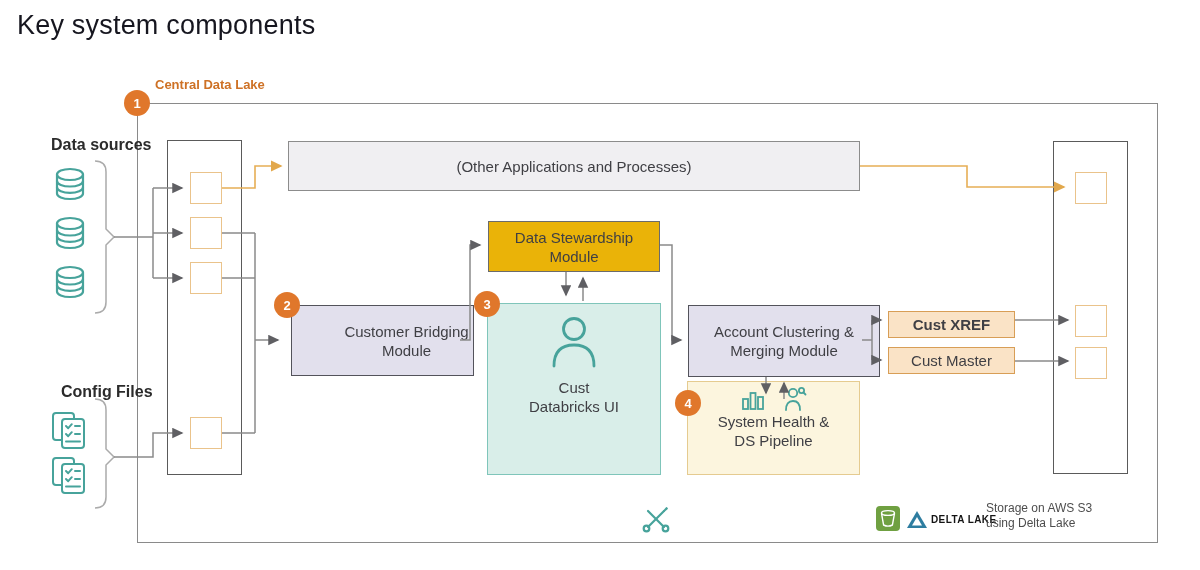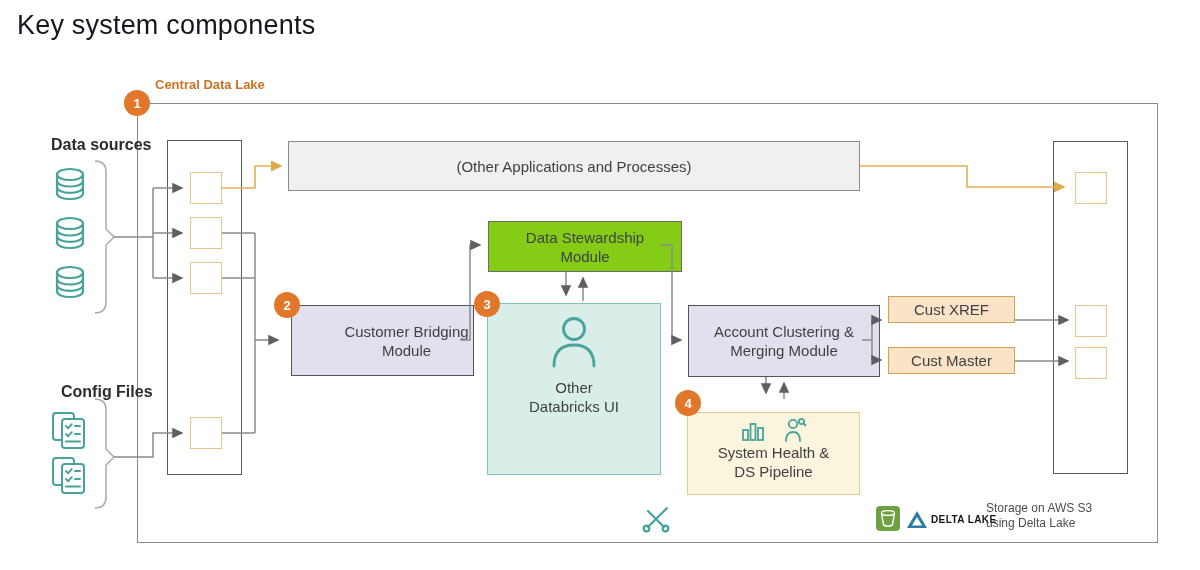--- a/index.html
+++ b/index.html
@@ -8,29 +8,29 @@
   .abs{position:absolute;box-sizing:border-box;}
   .page-title{left:17px;top:10px;font-size:27px;font-weight:normal;color:#16161F;letter-spacing:.2px;}
   .cdl-label{left:155px;top:77px;font-size:13px;font-weight:bold;color:#CE7125;}
   .side-label{font-size:16px;font-weight:bold;color:#2B2B2B;margin-left:37px;}
   .outer{left:137px;top:103px;width:1021px;height:440px;border:1.5px solid #8A8A8A;}
   .tallbox{border:1.6px solid #5A5A5A;background:#fff;}
   .slot{width:32px;height:32px;border:1.5px solid #EAC38B;background:#fff;}
   .box{display:flex;flex-direction:column;align-items:center;justify-content:center;
        text-align:center;font-size:15px;color:#3F3F44;line-height:19px;}
   .other-apps{left:288px;top:141px;width:572px;height:50px;background:#F0EFF2;border:1.4px solid #8C8C8C;}
-  .ds-module{left:488px;top:221px;width:194px;height:51px;background:#84cc16;border:1.4px solid #6B6B6B;align-items:center;}
+  .ds-module{left:488px;top:221px;width:172px;height:51px;background:#eab308;border:1.4px solid #6B6B6B;align-items:center;}
   .cb-module{left:291px;top:305px;width:183px;height:71px;background:#E2E0ED;border:1.5px solid #53535B;padding-left:48px;}
   .ds-ui{left:487px;top:303px;width:174px;height:172px;background:#D9EEE9;border:1.5px solid #7FC5BA;
          justify-content:flex-start;padding-top:12px;}
   .acm-module{left:688px;top:305px;width:192px;height:72px;background:#E2E0ED;border:1.5px solid #53535B;}
-  .dash{left:687px;top:412px;width:173px;height:83px;background:#FCF5DE;border:1.5px solid #E5CB90;
+  .dash{left:687px;top:381px;width:173px;height:94px;background:#FCF5DE;border:1.5px solid #E5CB90;
         justify-content:flex-start;padding-top:4px;}
   .tan{background:#FAE3C6;border:1.5px solid #D89E56;}
-  .xref{left:888px;top:296px;width:127px;height:27px;}
+  .xref{left:888px;top:311px;width:127px;height:27px;font-weight:bold;}
   .master{left:888px;top:347px;width:127px;height:27px;}
   .badge{width:26px;height:26px;border-radius:50%;background:#E0772B;color:#fff;font-size:13px;
          font-weight:bold;display:flex;align-items:center;justify-content:center;z-index:6;}
   .legend-text{font-size:12px;color:#4D4D4D;line-height:15px;}
   .delta-text{font-size:10px;font-weight:bold;color:#141414;letter-spacing:.4px;}
   .icon{pointer-events:none;}
   svg{display:block;}
   .overlay{left:0;top:0;z-index:5;pointer-events:none;}
 </style>
 </head>
@@ -119,21 +119,21 @@
     <span>Module</span>
   </div>
 
   <div class="abs box ds-ui">
     <span class="icon">
       <svg width="48" height="52" viewBox="0 0 48 52" fill="none" stroke="#47A39B" stroke-width="2.8" stroke-linecap="round">
         <circle cx="24" cy="13" r="10.5"></circle>
           <path d="M4,50 Q4,29 24,29 Q44,29 44,50"></path>
       </svg>
     </span>
-    <span style="margin-top:10px">Other</span>
+    <span style="margin-top:10px">Cust</span>
     <span>Databricks UI</span>
   </div>
 
   <div class="abs box acm-module">
     <span>Account Clustering &amp;</span>
     <span>Merging Module</span>
   </div>
 
   <div class="abs box dash">
     <span style="display:flex;gap:16px;align-items:flex-end;">

